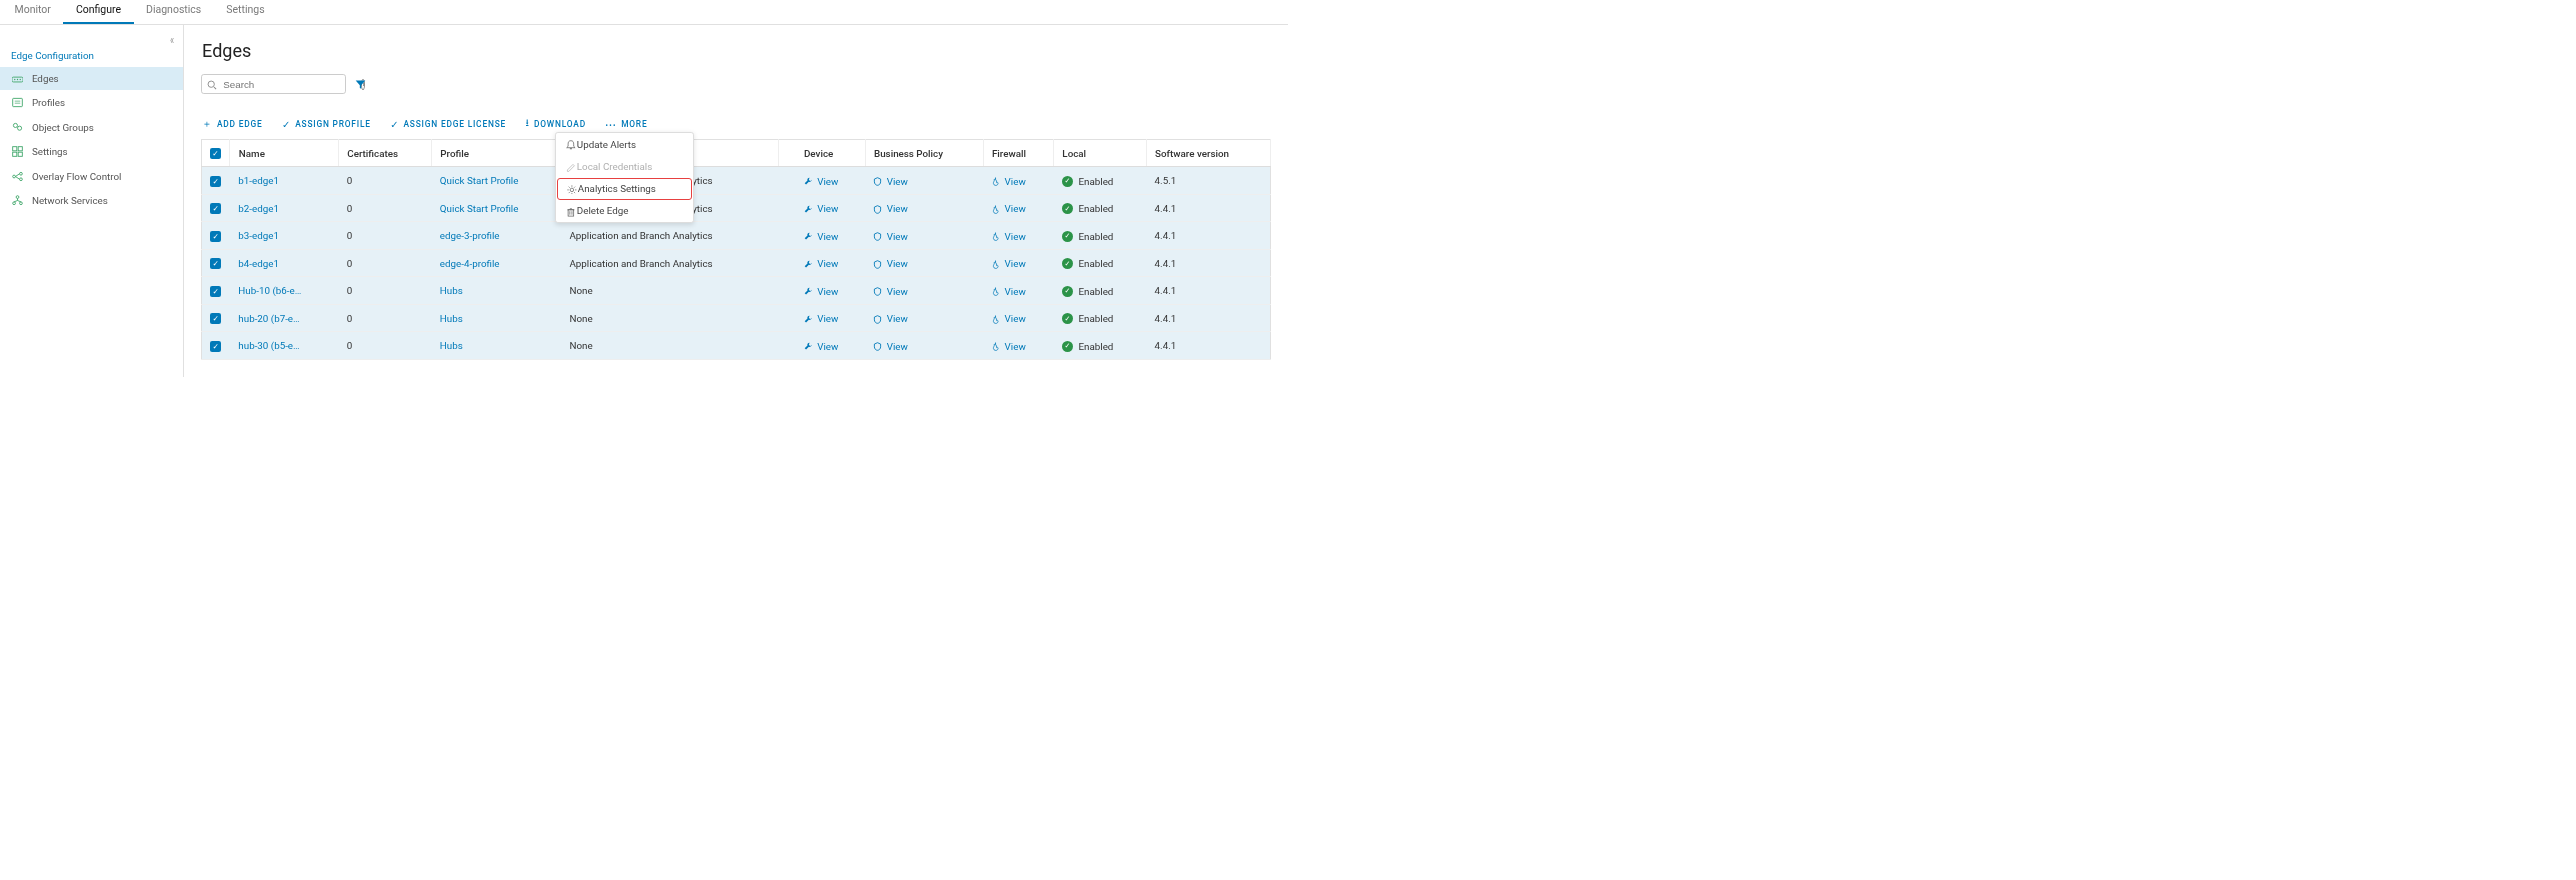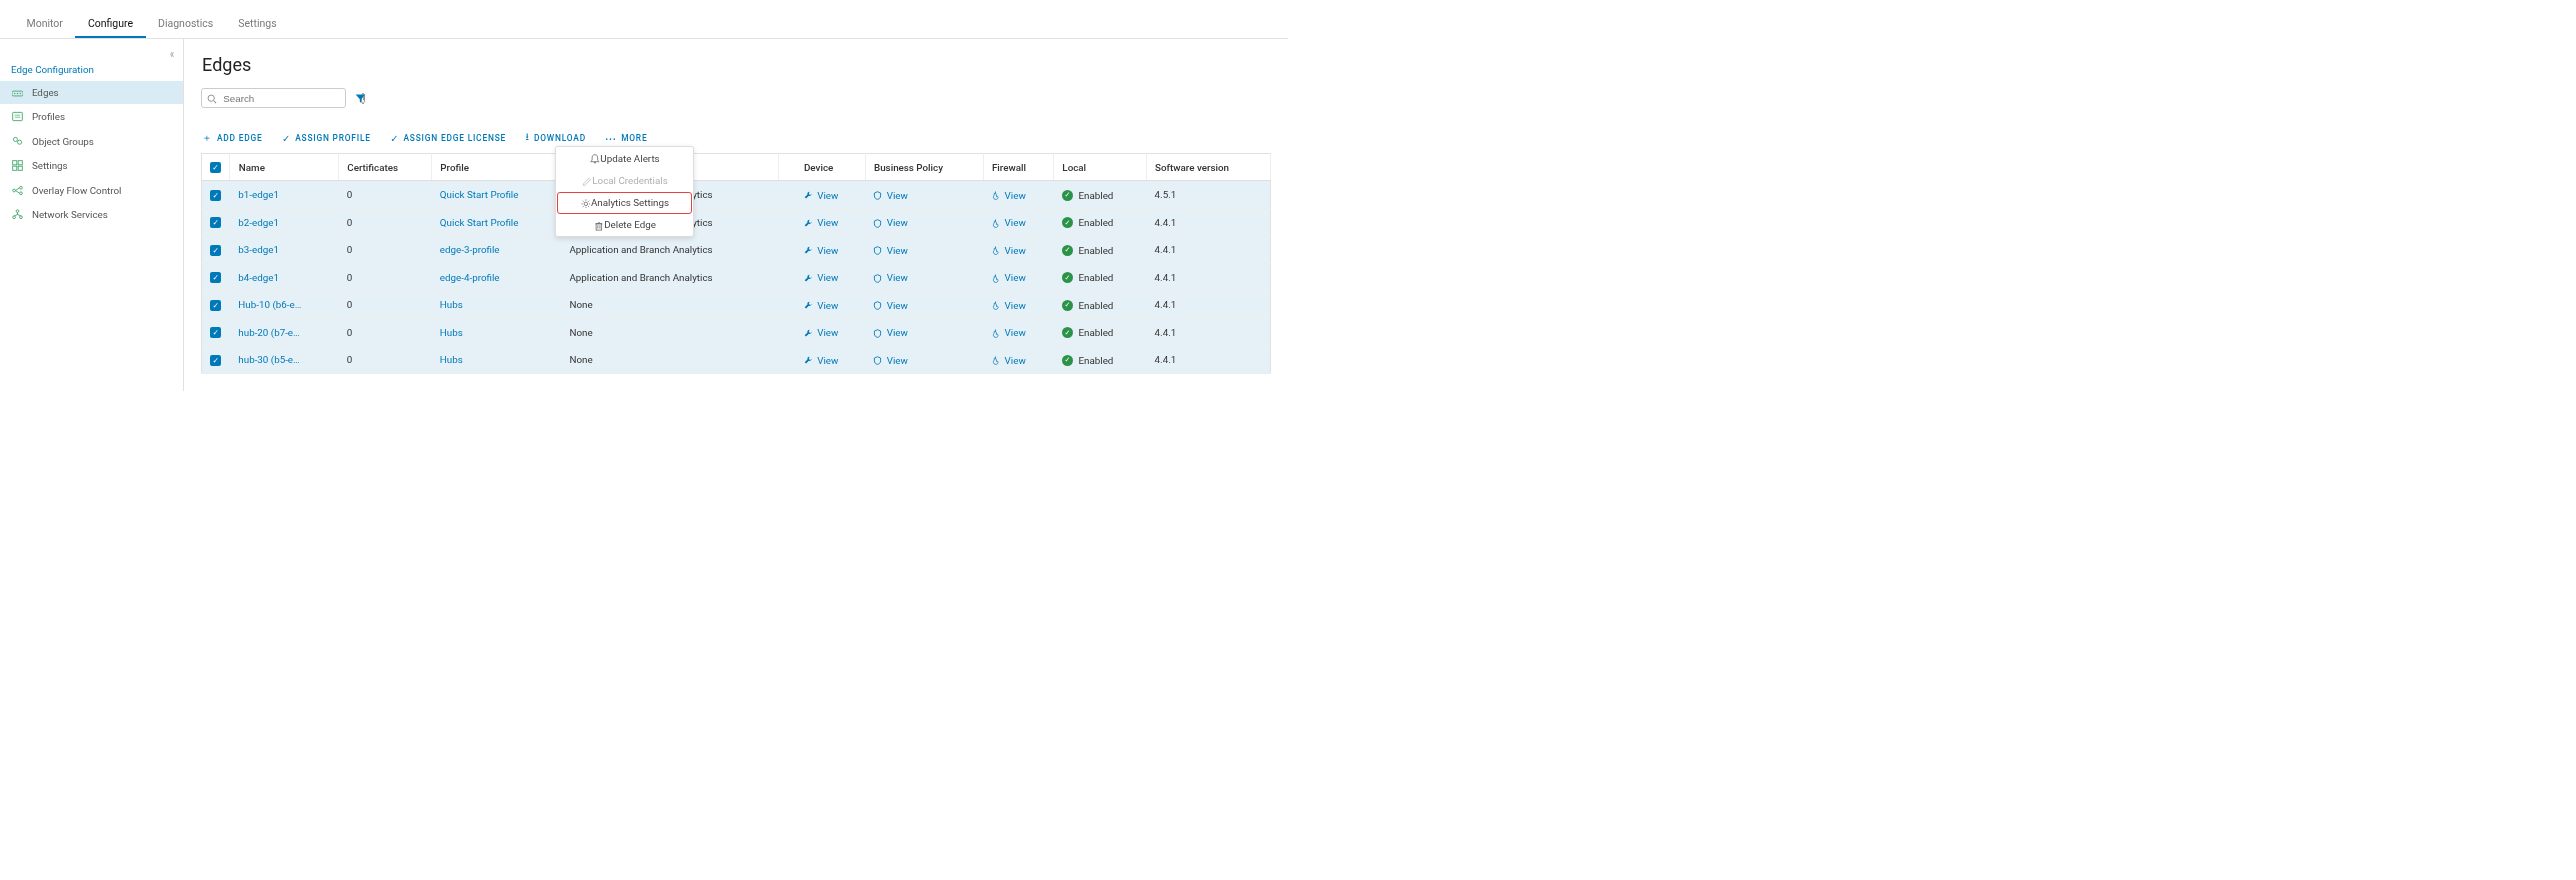--- a/index.html
+++ b/index.html
@@ -8,22 +8,22 @@
     font-family: -apple-system, BlinkMacSystemFont, "Segoe UI", Roboto, Helvetica, Arial, sans-serif;
     font-size: 9.8px;
     color: #333;
     background: #fff;
     width: 1288px;
   }
   
   .top-tabs {
     display: flex;
     border-bottom: 0.7px solid #e0e0e0;
-    padding: 0 14px;
-    height: 39px;
+    padding: 0 2px;
+    height: 25px;
     align-items: flex-end;
   }
   .top-tab {
     padding: 5.6px 12.5px;
     color: #7a7a7a;
     cursor: pointer;
     border-bottom: 2.1px solid transparent;
     font-size: 10.5px;
   }
   .top-tab.active {
@@ -154,21 +154,20 @@
     border-radius: 2.8px;
     overflow: hidden;
     z-index: 10;
   }
   .more-item {
     display: flex; align-items: center; 
     padding: 5.6px 9.8px;
     color: #444;
     cursor: pointer;
     font-size: 9.8px;
-    justify-content: center;
   }
   .more-item.disabled { color: #b0b0b0; cursor: default; }
   .more-item.hl { border: 1px solid #e74040; border-radius: 3px; margin: 0 1.4px; padding: 4.2px 8.4px; }
   .more-item .mi-icn { width: 11px; color: inherit; font-size: 9.8px; text-align: center; }
   .truncate {
     white-space: nowrap; overflow: hidden; text-overflow: ellipsis;
     max-width: 63px; display: inline-block; vertical-align: bottom;
   }
   
   svg { display: inline-block; vertical-align: middle; }

